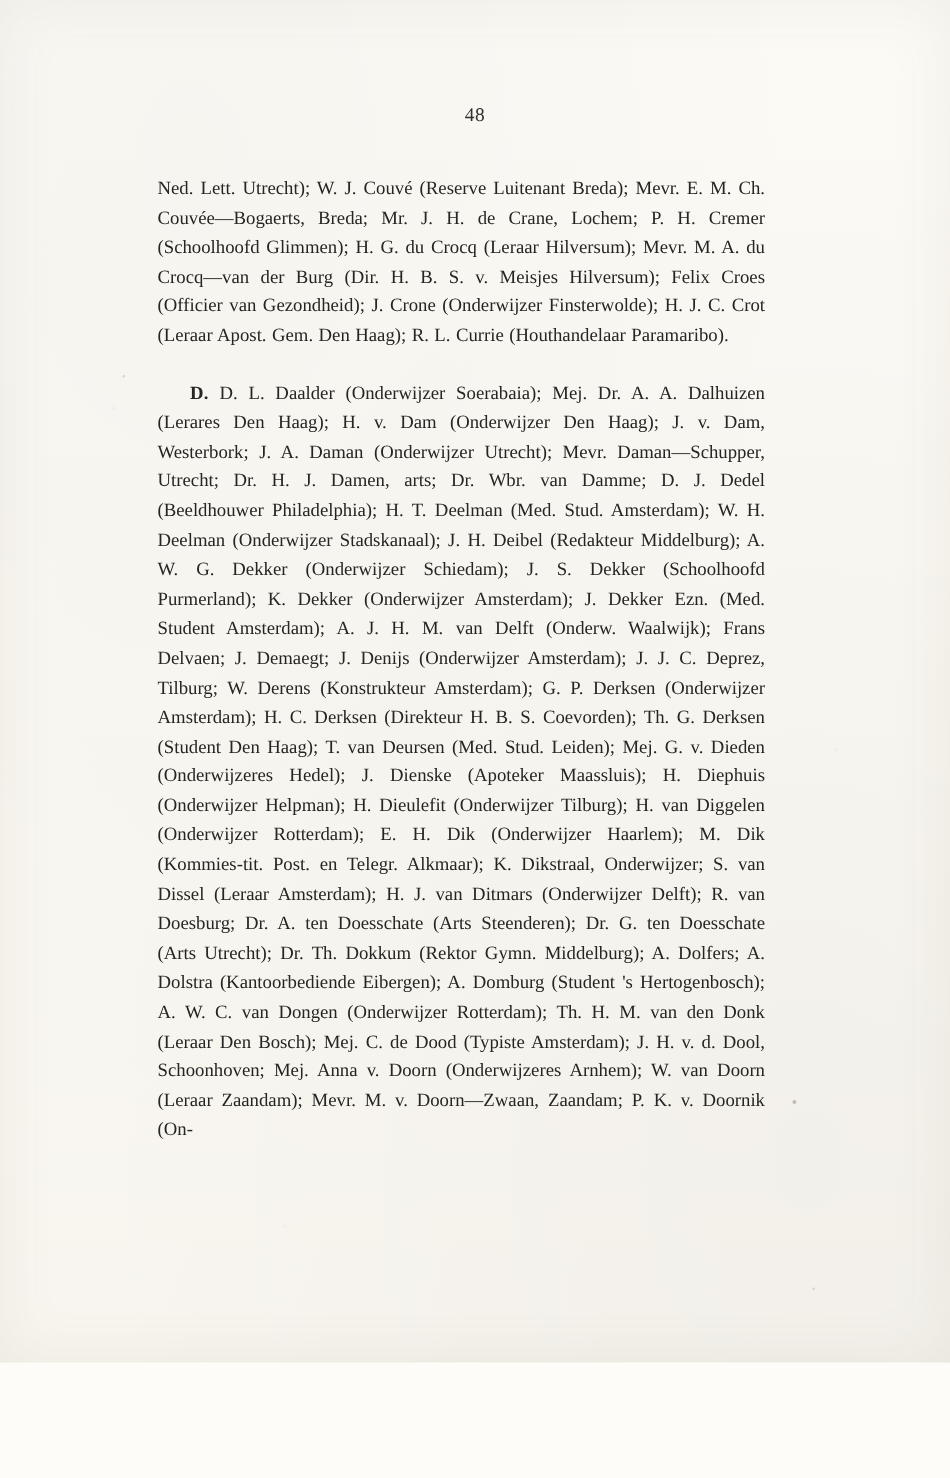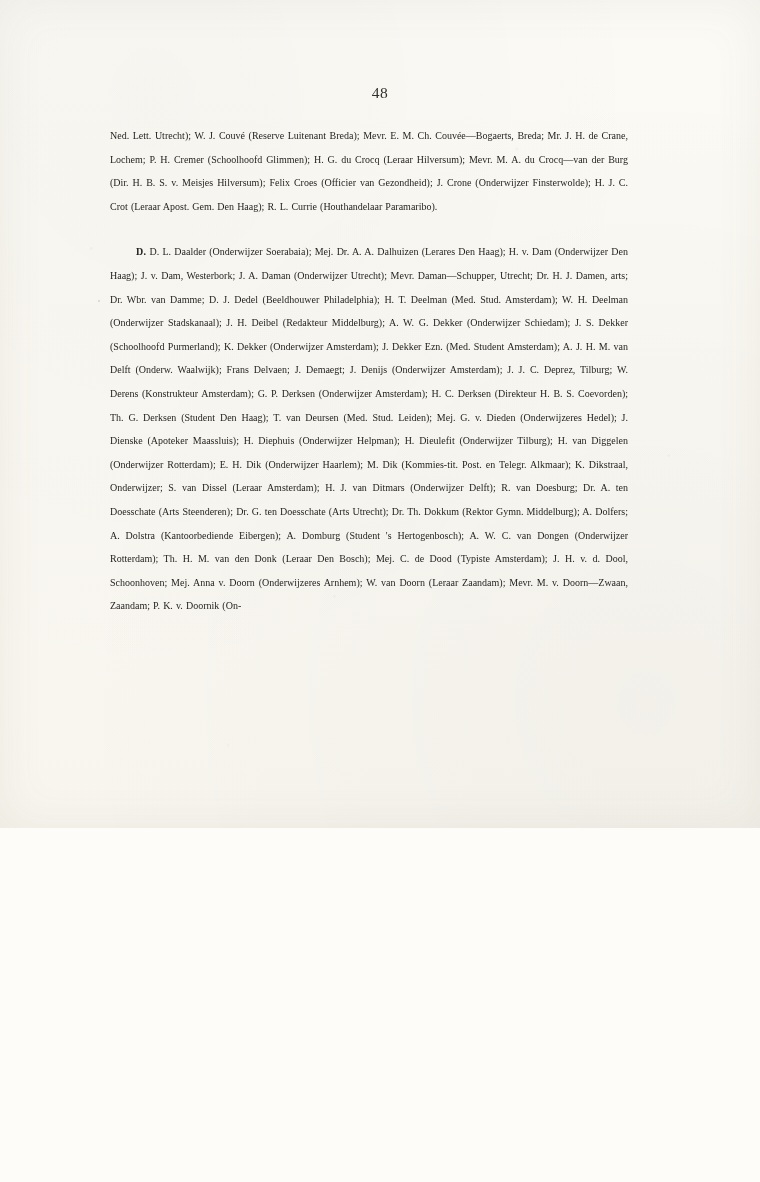--- a/index.html
+++ b/index.html
@@ -9,21 +9,21 @@
   body {
     width: 760px;
     height: 1182px;
     background: #fdfcf8;
     font-family: "Liberation Serif", serif;
     color: #2b2b2b;
   }
   .page {
     position: relative;
     width: 760px;
-    height: 828px;
+    height: 1090px;
     background:
       radial-gradient(ellipse at 20% 12%, rgba(0,0,0,0.018), rgba(0,0,0,0) 60%),
       radial-gradient(ellipse at 85% 85%, rgba(0,0,0,0.022), rgba(0,0,0,0) 65%),
       linear-gradient(180deg, #fbfaf5 0%, #faf8f2 45%, #f7f5ee 100%);
     overflow: hidden;
   }
   .paper-texture {
     position: absolute;
     inset: 0;
     pointer-events: none;
@@ -45,22 +45,22 @@
     letter-spacing: 0.5px;
     color: #30302e;
   }
   .text-column {
     position: absolute;
     top: 124px;
     left: 110px;
     width: 518px;
   }
   .para {
-    margin: 0;
-    font-size: 10px;
+    margin: 16px;
+    font-size: 15px;
     line-height: 23.6px;
     text-align: justify;
     text-justify: inter-word;
     color: #262523;
     word-spacing: 0.6px;
   }
   .para + .para {
     margin-top: 22px;
     text-indent: 26px;
   }

